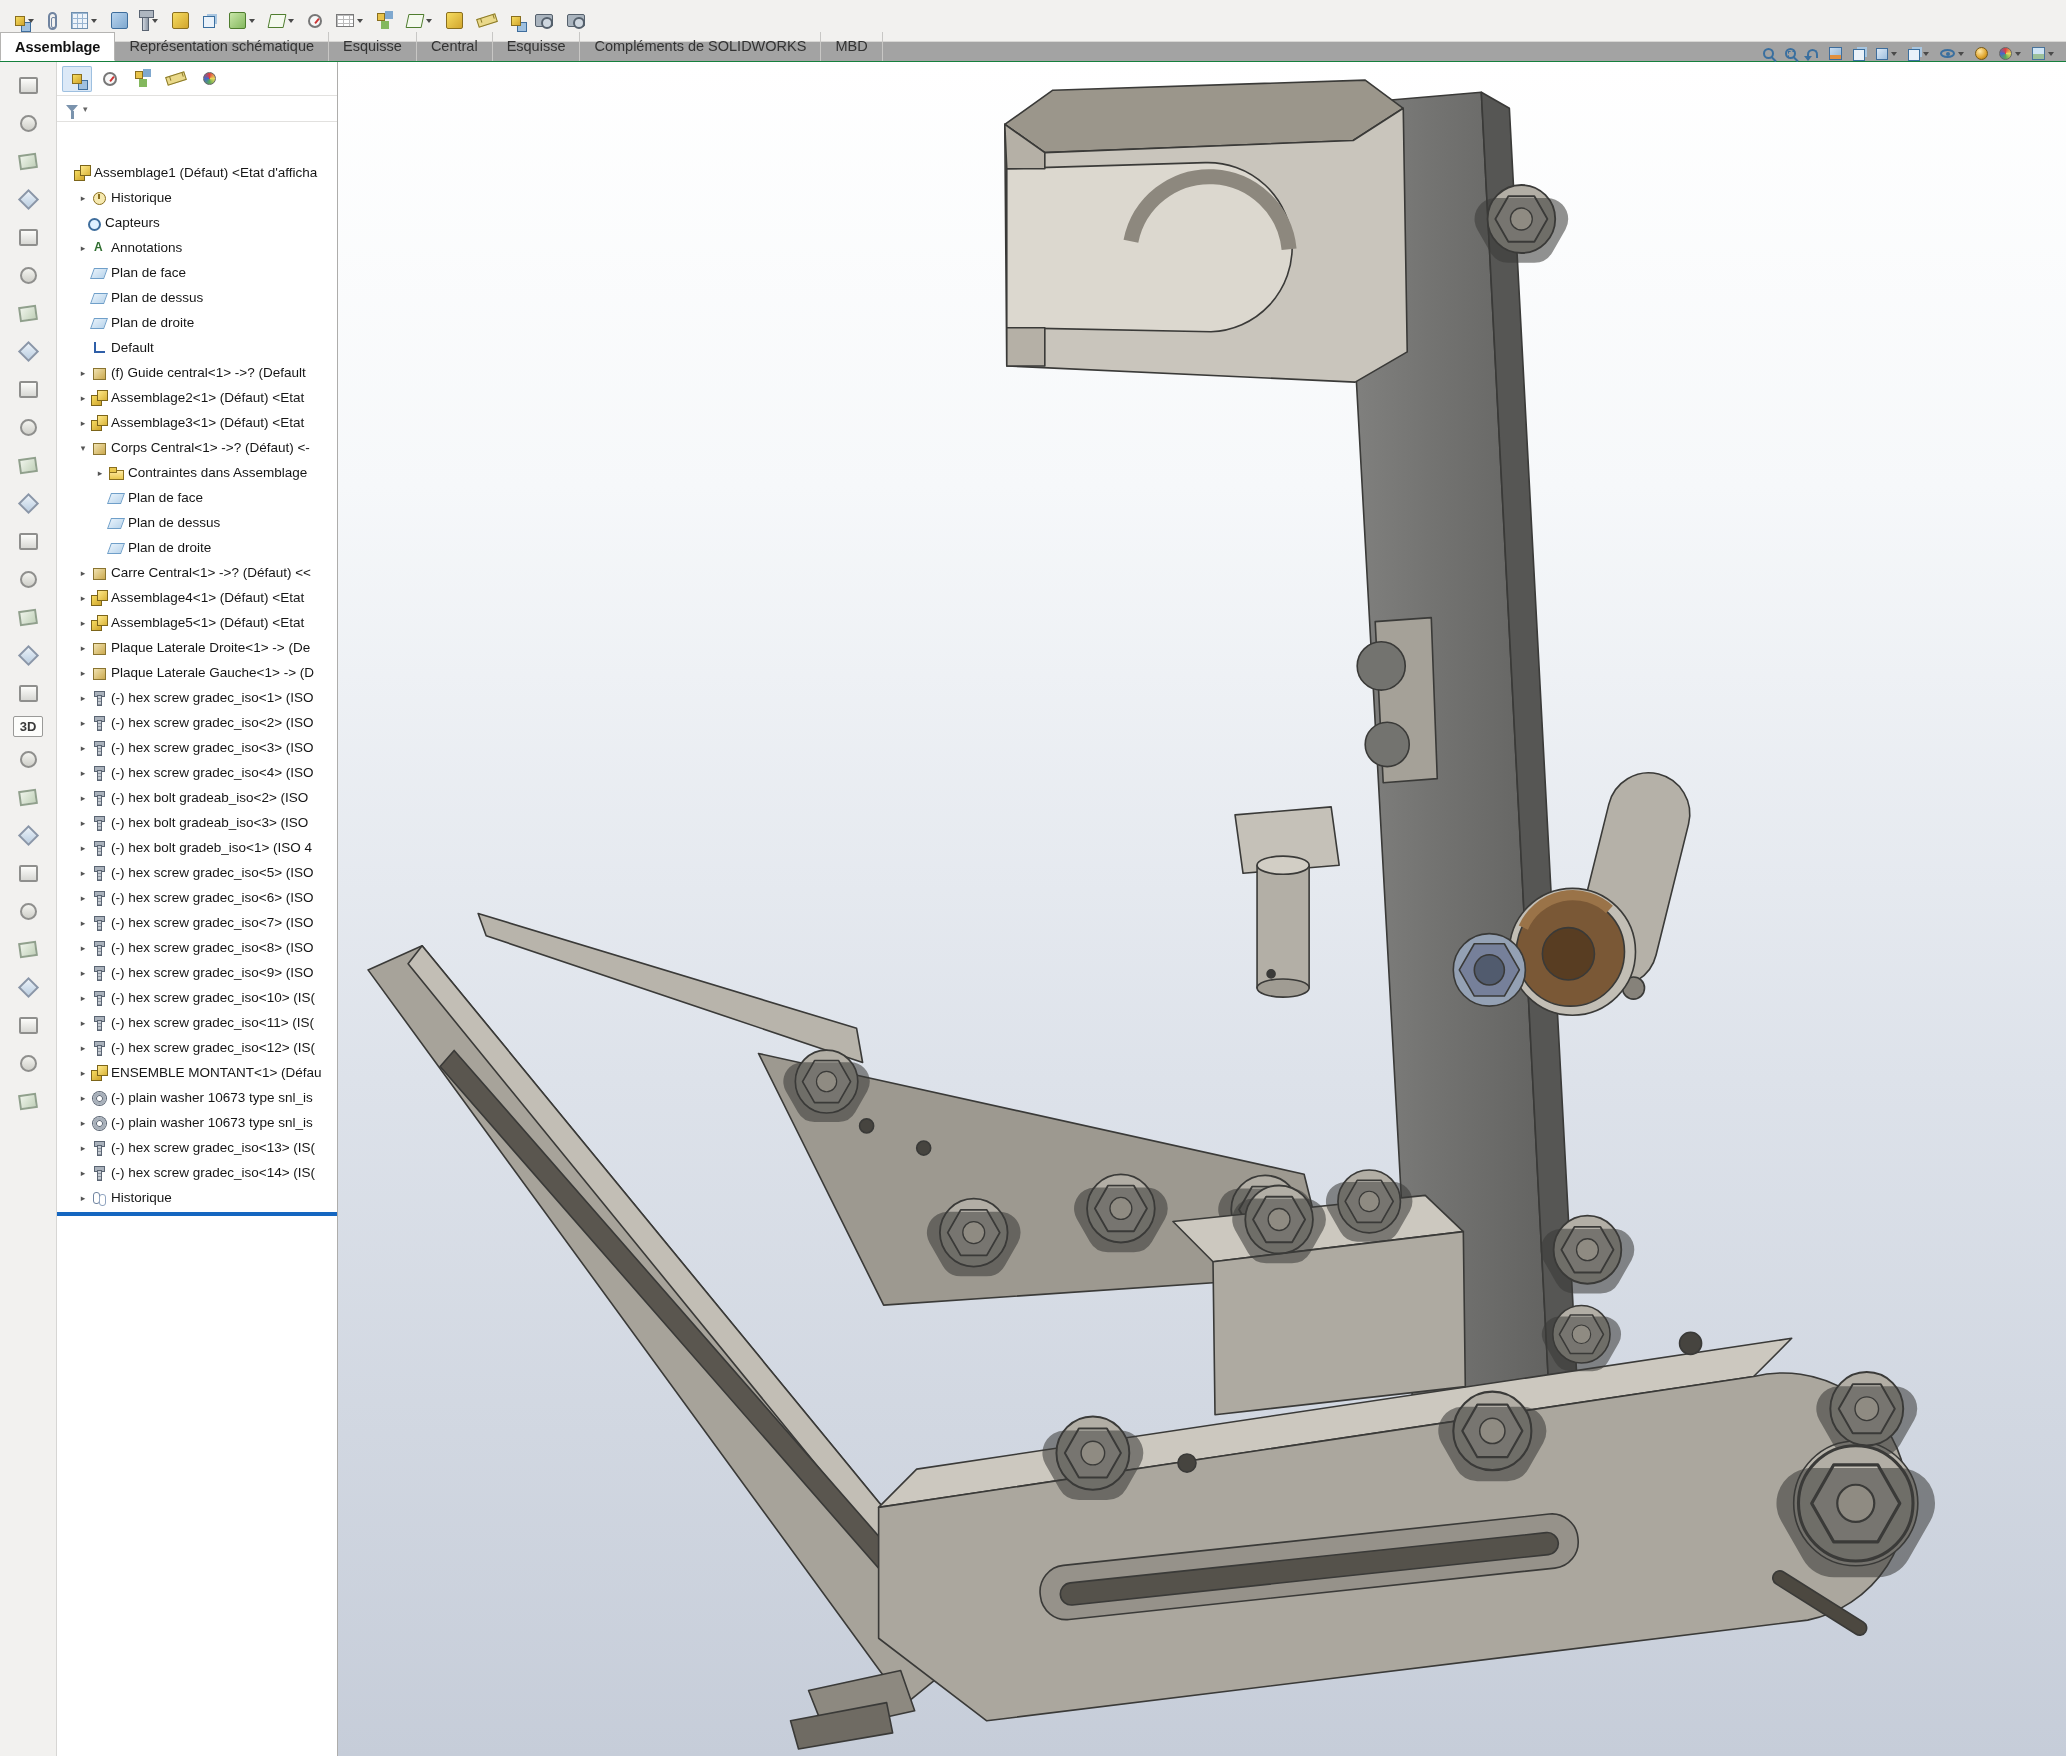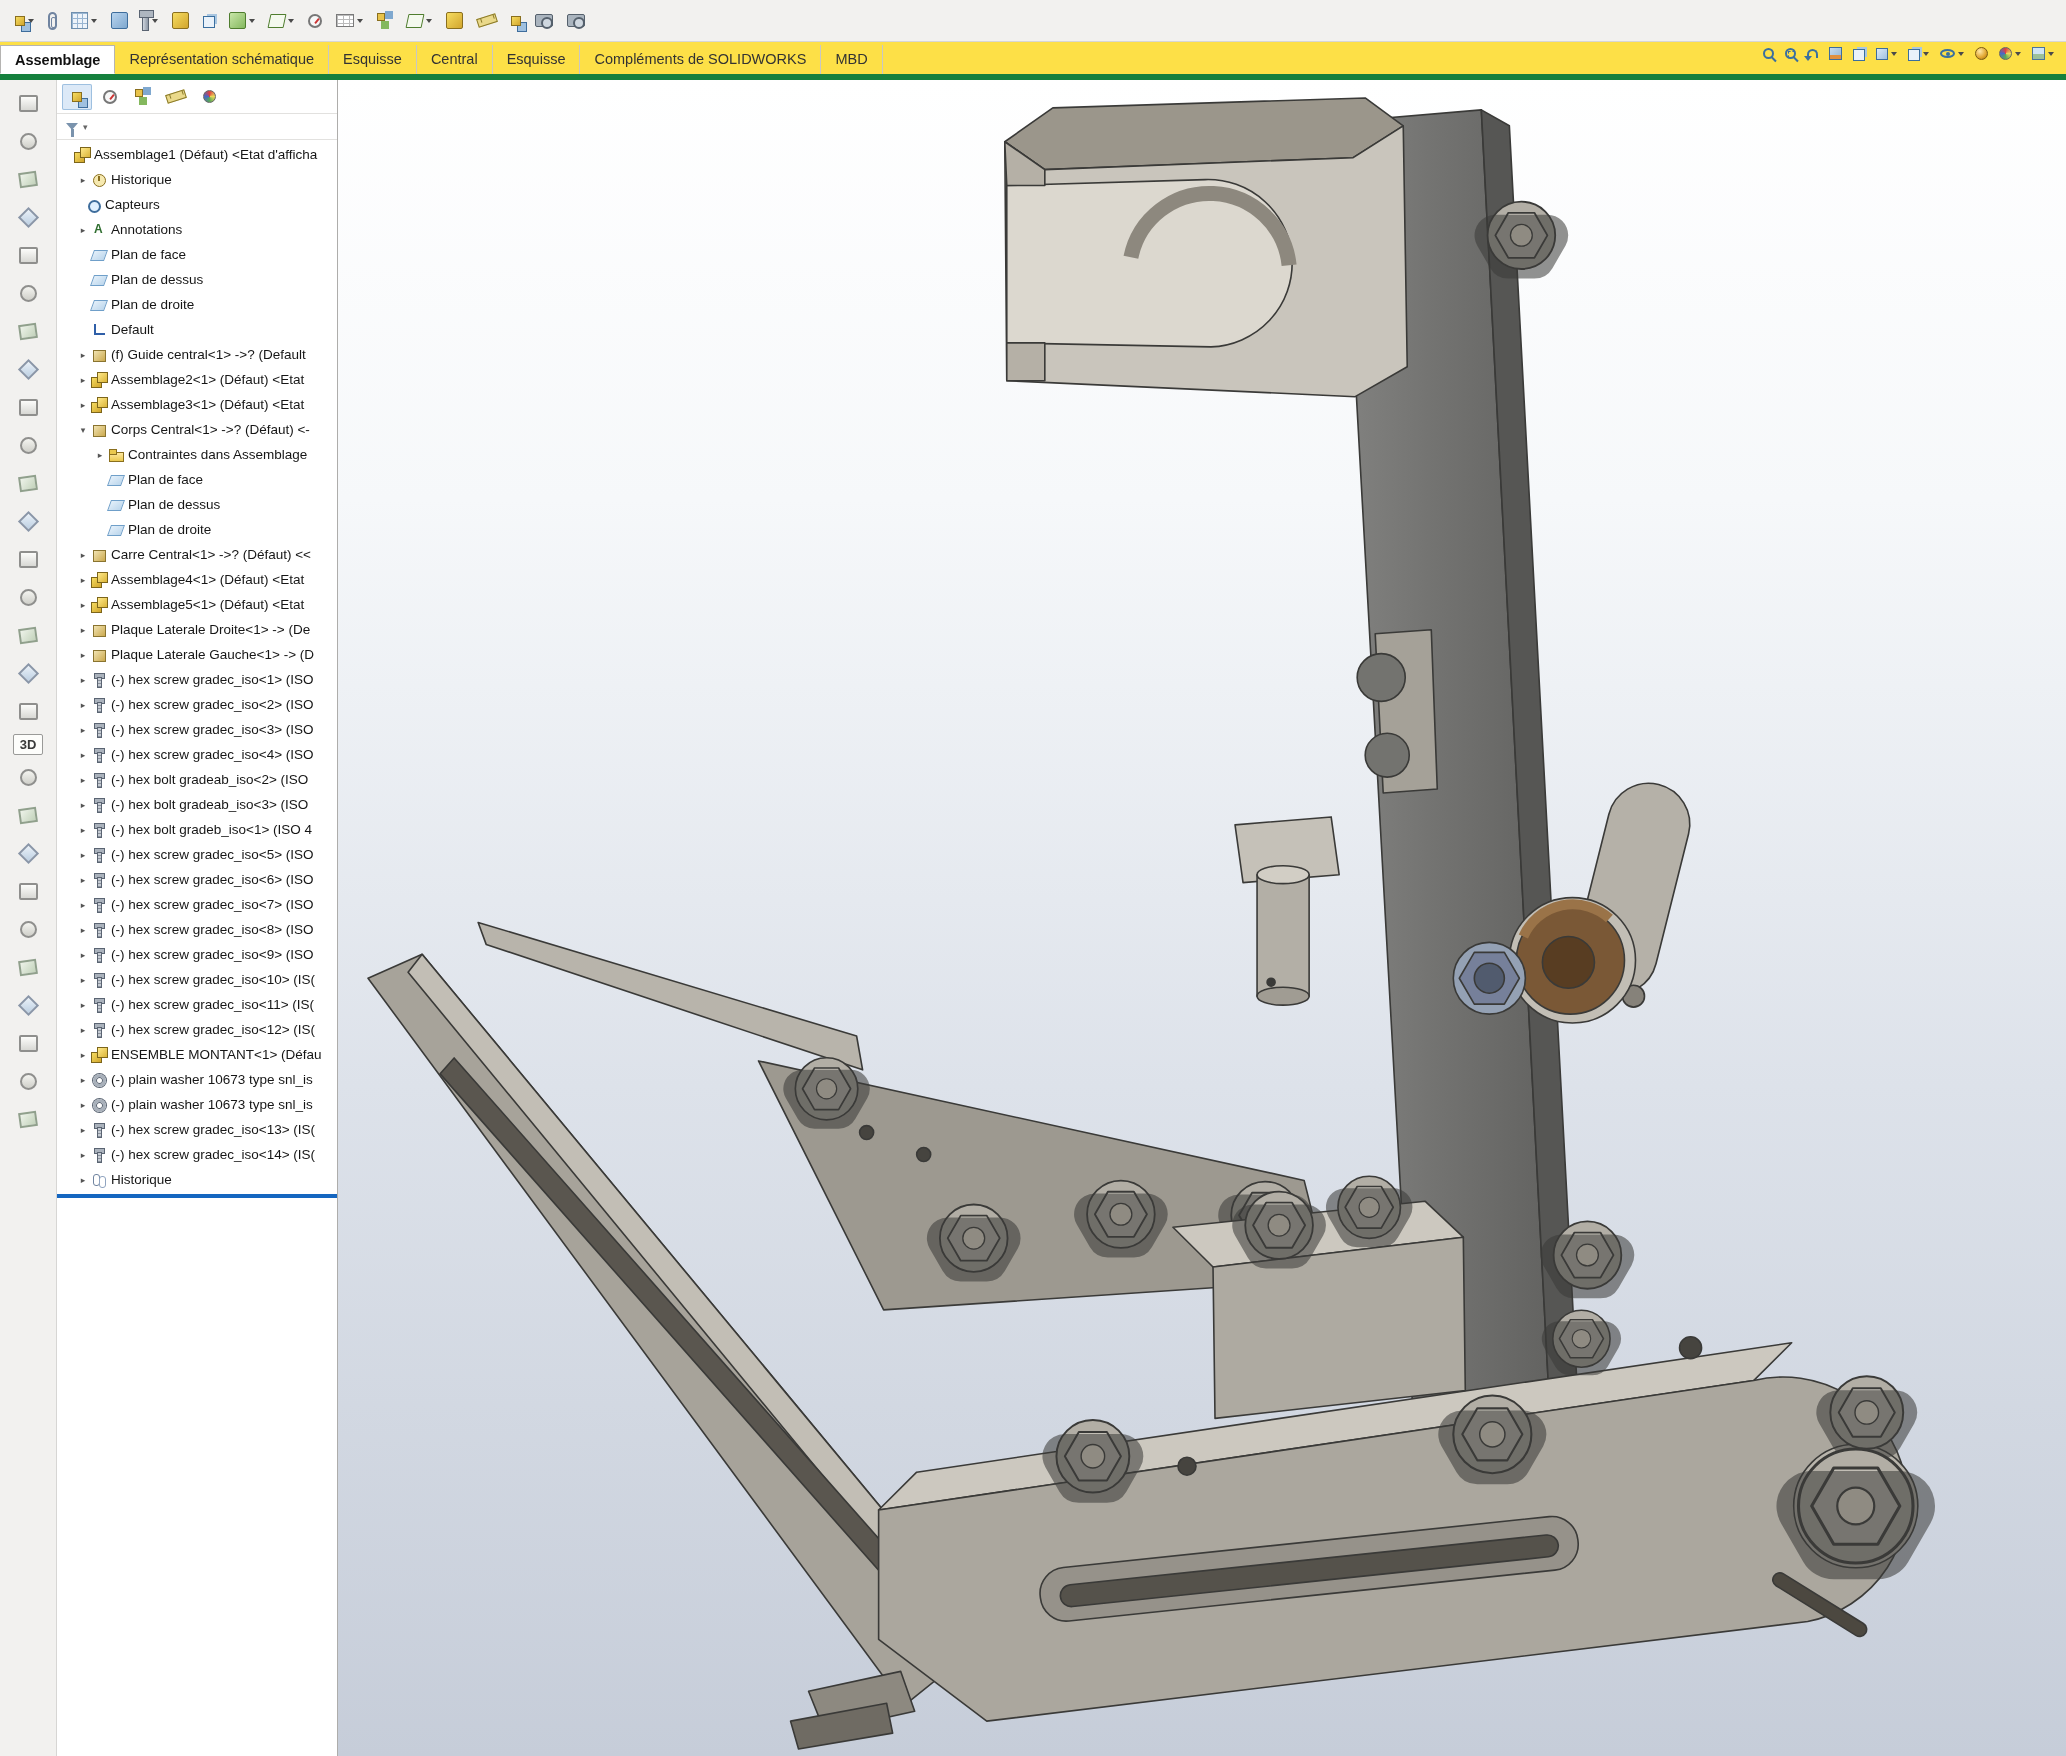--- a/index.html
+++ b/index.html
@@ -4,21 +4,21 @@
 <style>
   *{box-sizing:border-box}
   body{margin:0;width:2066px;height:1756px;font-family:"Liberation Sans",sans-serif;overflow:hidden;user-select:none;background:#fff;color:#161616}
   #app{display:flex;flex-direction:column;width:100%;height:100%}
 
   
   #top-toolbar{height:42px;background:#f2f1ef;border-bottom:1px solid #d7d6d4;display:flex;align-items:center;gap:4px;padding:2px 10px}
   .tb-btn{display:flex;align-items:center;height:34px;padding:0 5px;border-radius:3px}
 
   
-  #tab-row{height:38px;background:#fde047;display:flex;align-items:flex-end;position:relative;border-bottom:6px solid #15803d;flex:none}
+  #tab-row{height:20px;background:#a3a3a3;display:flex;align-items:flex-end;position:relative;border-bottom:1px solid #15803d;flex:none}
   .ribbon-tab{height:29px;line-height:29px;padding:0 14px;font-size:14.5px;color:#333;border-right:1px solid #c8c7c5;cursor:default}
   .ribbon-tab.active{background:#fff;font-weight:bold;color:#111;border:1px solid #b5b4b2;border-bottom:1px solid #fff;margin-bottom:-1px}
   #headsup{position:absolute;right:8px;top:2px;display:flex;align-items:center;gap:3px}
   .hu-btn{display:flex;align-items:center;padding:2px 4px}
 
   
   #main{flex:1;display:flex;min-height:0}
   #left-toolbar{width:57px;background:#f2f1ef;border-right:1px solid #d7d6d4;display:flex;flex-direction:column;align-items:center;padding-top:8px;gap:7px;overflow:hidden;flex:none}
   .lt-btn{width:40px;height:31px;display:flex;align-items:center;justify-content:center}
   .lt-text{font-size:13px;font-weight:bold;color:#3a3a3a;border:1px solid #9a9a98;background:#fdfdfb;width:auto;height:auto;padding:2px 6px;border-radius:2px}
@@ -326,21 +326,21 @@
           </div>
           <div class="panel-tab">
             <span class="glyph sphere-color"></span>
           </div>
         </div>
       <div id="filter-row">
         <span class="funnel"></span>
         <span class="fcaret">▾</span>
       </div>
       <div id="tree">
-          <div class="tree-row" style="padding-left: 2px;">
+          <div class="tree-row" style="padding-left: 2px; margin-top: 36px;">
             <span class="exp"></span>
             <span class="ti ti-assembly"></span>
             <span class="tlabel">Assemblage1 (Défaut) &lt;Etat d'afficha</span>
           </div>
           <div class="tree-row" style="padding-left: 19px;">
             <span class="exp">▸</span>
             <span class="ti ti-history"></span>
             <span class="tlabel">Historique</span>
           </div>
           <div class="tree-row" style="padding-left: 13px;">

